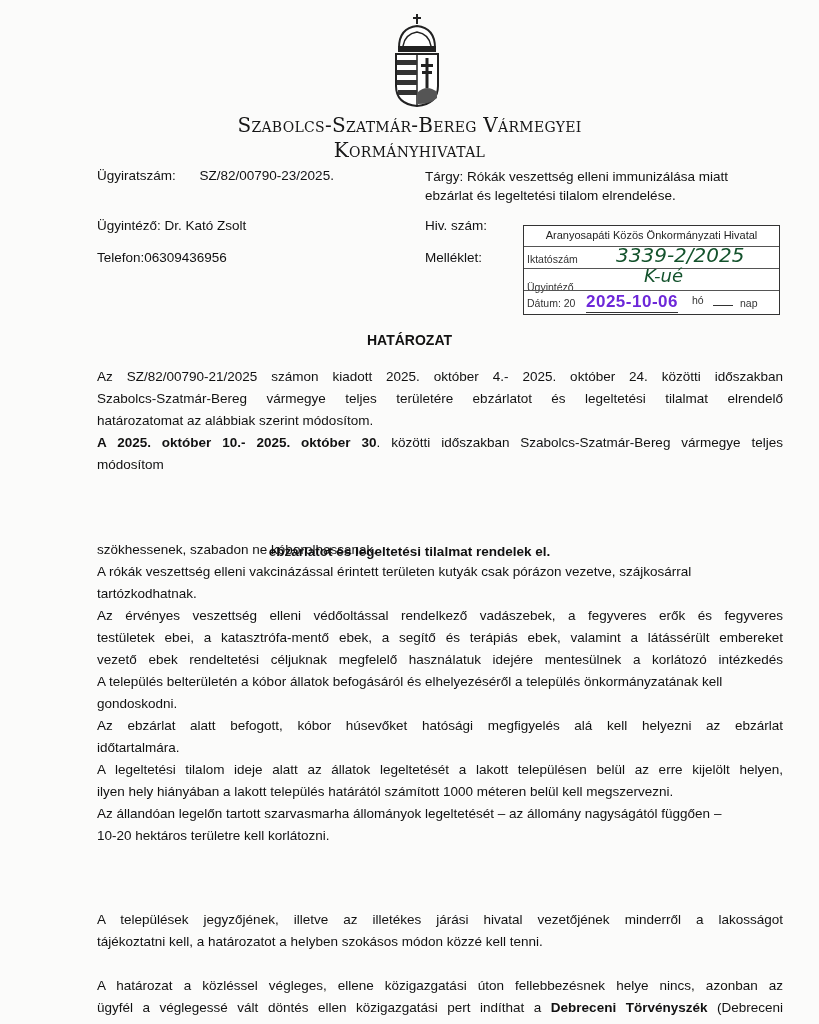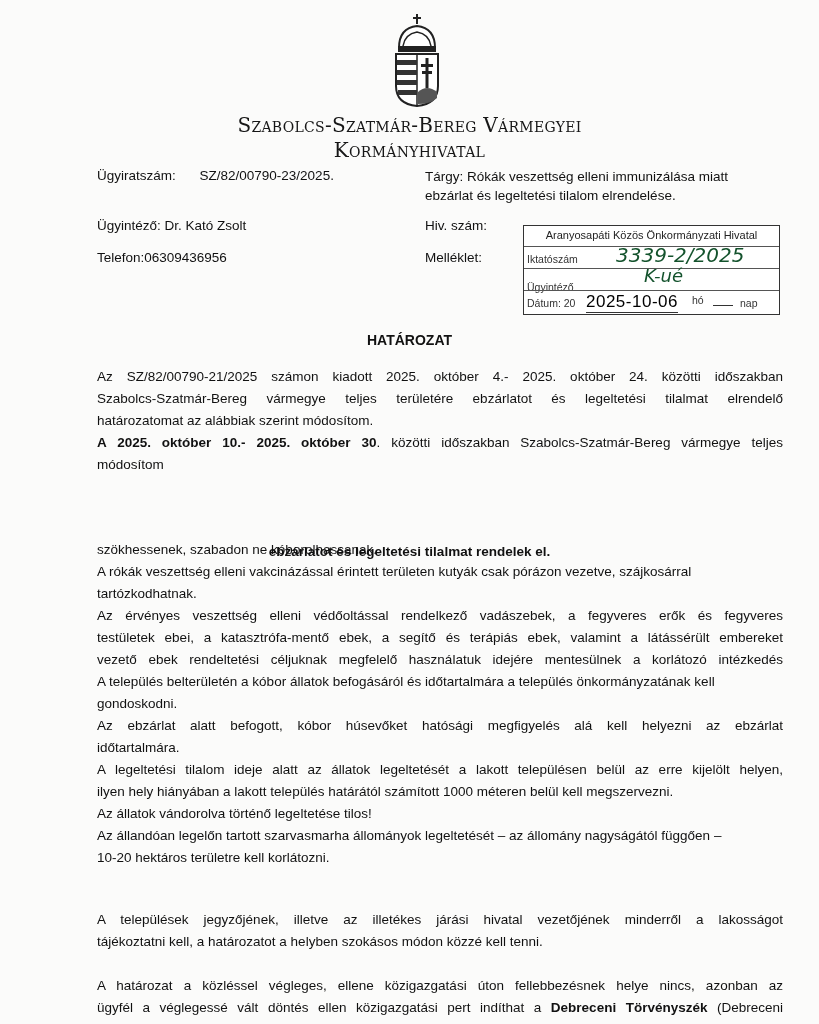--- a/index.html
+++ b/index.html
@@ -15,21 +15,21 @@
   .org { position:absolute; left:0; width:819px; text-align:center;
          font-family:"DejaVu Serif", serif; font-variant:small-caps; color:#161616; }
   .org1 { top:113px; font-size:20px; letter-spacing:0.3px; }
   .org2 { top:138px; font-size:20px; letter-spacing:0.3px; }
   .meta { position:absolute; font-size:13.5px; }
   .stamp { position:absolute; left:523px; top:225px; width:255px; height:88px;
            border:1.2px solid #333; background:#fff; font-size:10.5px; color:#333; }
   .stamp .row { position:absolute; left:0; right:0; border-top:1px solid #555; height:20px; }
   .stamp .title { position:absolute; top:3px; left:0; right:0; text-align:center; font-size:11px; color:#222; }
   .hand { font-family:"DejaVu Sans", sans-serif; font-style:italic; color:#14532d; position:absolute; }
-  .datebig { position:absolute; font-weight:normal; font-size:17px; color:#000000; letter-spacing:0.5px; }
+  .datebig { position:absolute; font-weight:bold; font-size:17px; color:#6d28d9; letter-spacing:0.5px; }
   .heading { position:absolute; left:0; width:819px; text-align:center; font-weight:bold; font-size:14px; }
   .para { position:absolute; left:97px; width:686px; font-size:13.5px; line-height:22px; text-align:justify; }
   .line { display:block; }
   .just { text-align:justify; text-align-last:justify; }
   b { font-weight:bold; }
 </style>
 </head>
 <body>
 
 <div class="page">
@@ -100,27 +100,26 @@
 
   <div class="heading" style="top:497px; font-size:13.5px;margin-top:47px;">ebzárlatot és legeltetési tilalmat rendelek el.</div>
 
   <div class="para" style="top:539px;">
     <span class="line">szökhessenek, szabadon ne kóborolhassanak.</span>
     <span class="line">A rókák veszettség elleni vakcinázással érintett területen kutyák csak pórázon vezetve, szájkosárral</span>
     <span class="line">tartózkodhatnak.</span>
     <span class="line just">Az érvényes veszettség elleni védőoltással rendelkező vadászebek, a fegyveres erők és fegyveres</span>
     <span class="line just">testületek ebei, a katasztrófa-mentő ebek, a segítő és terápiás ebek, valamint a látássérült embereket</span>
     <span class="line just">vezető ebek rendeltetési céljuknak megfelelő használatuk idejére mentesülnek a korlátozó intézkedés</span>
-    <span class="line">A település belterületén a kóbor állatok befogásáról és időtartalmára a település önkormányzatának kell</span>
+    <span class="line">A település belterületén a kóbor állatok befogásáról és elhelyezéséről a település önkormányzatának kell</span>
     <span class="line">gondoskodni.</span>
     <span class="line just">Az ebzárlat alatt befogott, kóbor húsevőket hatósági megfigyelés alá kell helyezni az ebzárlat</span>
     <span class="line">időtartalmára.</span>
     <span class="line just">A legeltetési tilalom ideje alatt az állatok legeltetését a lakott településen belül az erre kijelölt helyen,</span>
     <span class="line">ilyen hely hiányában a lakott település határától számított 1000 méteren belül kell megszervezni.</span>
-    <span class="line">Az állatok vándorolva történő legeltetése tilos!</span>
     <span class="line">Az állandóan legelőn tartott szarvasmarha állományok legeltetését – az állomány nagyságától függően –</span>
     <span class="line">10-20 hektáros területre kell korlátozni.</span>
   </div>
 
   <div class="para" style="top:909px;">
     <span class="line just">A települések jegyzőjének, illetve az illetékes járási hivatal vezetőjének minderről a lakosságot</span>
     <span class="line">tájékoztatni kell, a határozatot a helyben szokásos módon közzé kell tenni.</span>
   </div>
 
   <div class="para" style="top:975px;">

